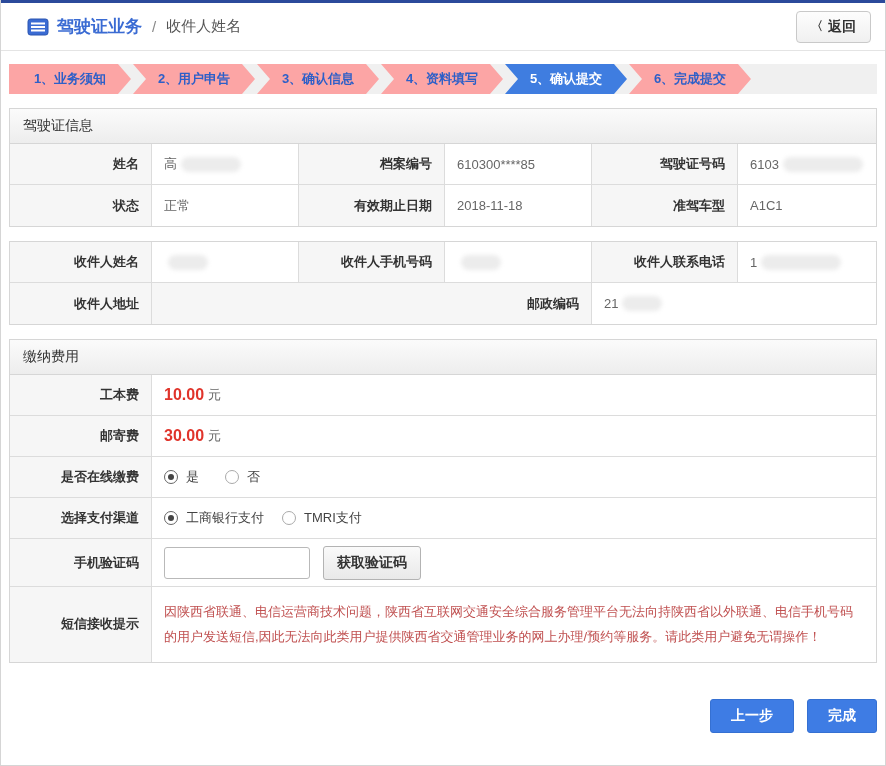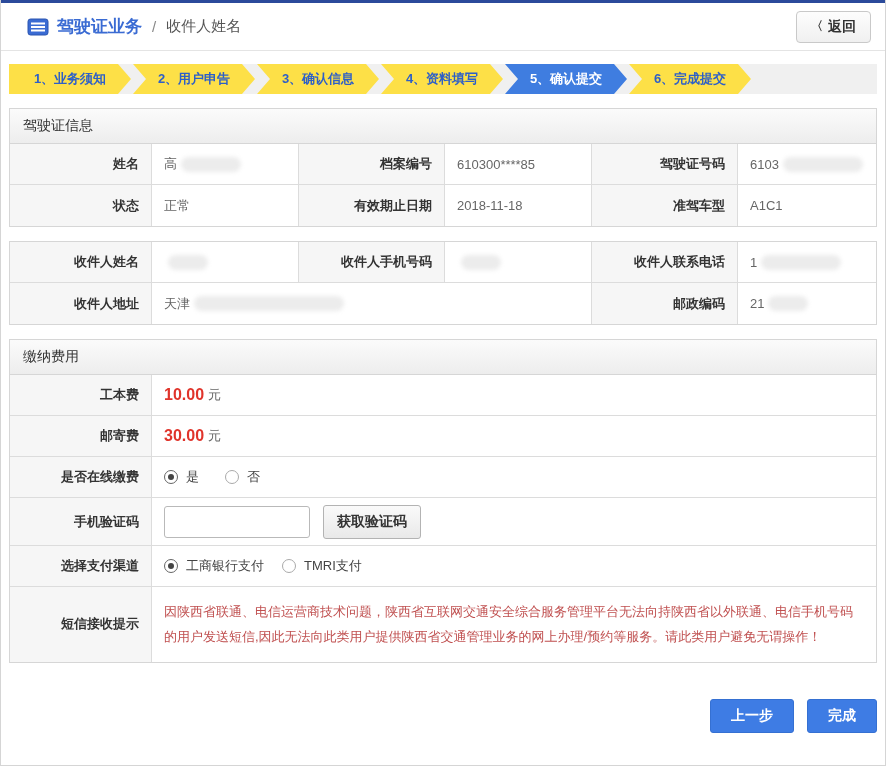--- a/index.html
+++ b/index.html
@@ -35,21 +35,21 @@
   .back-chevron { font-size:12px; color:#333; font-weight:bold; }
 
   
   .steps {
     margin:13px 8px 0 8px; height:30px; background:#f0f0f0;
     display:flex; position:relative;
   }
   .step {
     width:122px; height:30px; line-height:30px; text-align:center;
     font-size:13px; font-weight:bold; color:#2d5fc8;
-    background:#fde047; position:relative; flex:none;
+    background:#fca5a5; position:relative; flex:none;
     clip-path:polygon(0 0, calc(100% - 13px) 0, 100% 50%, calc(100% - 13px) 100%, 0 100%, 13px 50%);
     margin-right:2px;
   }
   .step:first-child { clip-path:polygon(0 0, calc(100% - 13px) 0, 100% 50%, calc(100% - 13px) 100%, 0 100%); }
   .step.active { background:#3f7de0; color:#fff; z-index:2; }
 
   
   .section { margin:14px 8px 0 8px; border:1px solid #d6d6d6; }
   .section-header {
     background:linear-gradient(#fbfbfb,#ededed);
@@ -195,24 +195,20 @@
           <span class="blur w40"></span>
       </div>
       <div class="cell lab">收件人联系电话</div>
       <div class="cell val last">
         <span>1</span>
           <span class="blur w80"></span>
       </div>
     </div>
     <div class="trow cols4">
       <div class="cell lab">收件人地址</div>
-      <div class="cell val">
-        <span>天津</span>
-          <span class="blur w150"></span>
-      </div>
       <div class="cell lab">邮政编码</div>
       <div class="cell val last">
         <span>21</span>
           <span class="blur w40"></span>
       </div>
     </div>
   </div>
 
   <div class="section">
     <div class="section-header">缴纳费用</div>
@@ -242,41 +238,41 @@
             <span>是</span>
           </span>
           <span class="radio-opt">
             <span class="radio"></span>
             <span>否</span>
           </span>
         </div>
       </div>
     </div>
 
+    <div class="trow cols2">
+      <div class="cell lab">选择支付渠道</div>
+      <div class="cell val last">
+        <div class="radio-group" style="gap:18px;">
+          <span class="radio-opt">
+            <span class="radio selected"></span>
+            <span>工商银行支付</span>
+          </span>
+          <span class="radio-opt">
+            <span class="radio"></span>
+            <span>TMRI支付</span>
+          </span>
+        </div>
+      </div>
+    </div>
+
     <div class="trow cols2 captcha-row">
       <div class="cell lab">手机验证码</div>
       <div class="cell val last">
         <input class="captcha-input" type="text" value="" style="">
         <button class="code-btn">获取验证码</button>
-      </div>
-    </div>
-
-    <div class="trow cols2">
-      <div class="cell lab">选择支付渠道</div>
-      <div class="cell val last">
-        <div class="radio-group" style="gap:18px;">
-          <span class="radio-opt">
-            <span class="radio selected"></span>
-            <span>工商银行支付</span>
-          </span>
-          <span class="radio-opt">
-            <span class="radio"></span>
-            <span>TMRI支付</span>
-          </span>
-        </div>
       </div>
     </div>
 
     <div class="trow cols2 notice-row">
       <div class="cell lab">短信接收提示</div>
       <div class="cell val last">
         <div class="notice-text">因陕西省联通、电信运营商技术问题，陕西省互联网交通安全综合服务管理平台无法向持陕西省以外联通、电信手机号码的用户发送短信,因此无法向此类用户提供陕西省交通管理业务的网上办理/预约等服务。请此类用户避免无谓操作！</div>
       </div>
     </div>
   </div>

